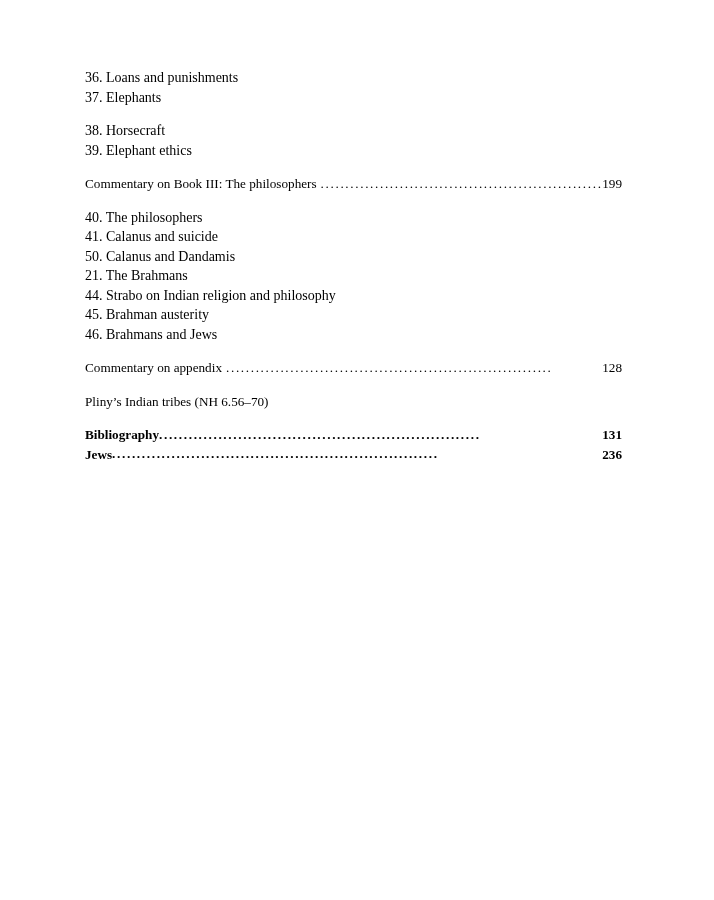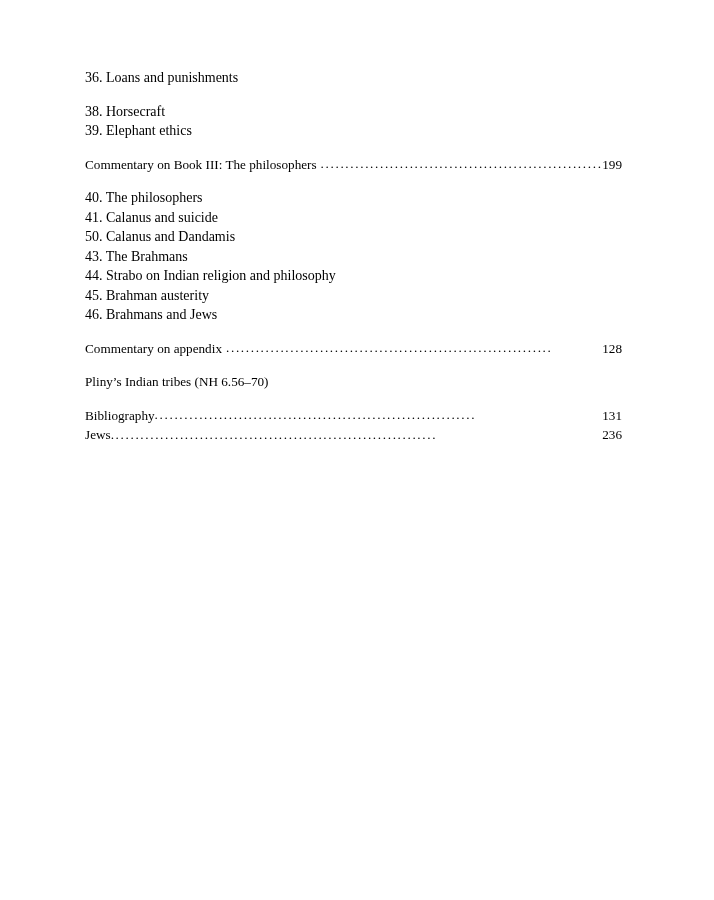--- a/index.html
+++ b/index.html
@@ -28,20 +28,21 @@
     top: 68px;
     width: 537px;
   }
 
   
   .toc-group {
     margin: 0 0 14px 0;
   }
   .toc-group:last-child {
     margin-bottom: 7px;
+    font-weight: bold;
   }
 
   
   .chapter-line {
     font-size: 14px;
     line-height: 19.5px;
     white-space: nowrap;
   }
 
   
@@ -78,37 +79,38 @@
     flex: 1 1 auto;
   }
 </style>
 </head>
 <body>
 
 <div class="page">
   <div class="toc" id="toc-root">
       <div class="toc-group">
         <div class="chapter-line">36. Loans and punishments</div>
+        <div class="chapter-line">37. Elephants</div>
       </div>
       <div class="toc-group">
         <div class="chapter-line">38. Horsecraft</div>
         <div class="chapter-line">39. Elephant ethics</div>
       </div>
       <div class="toc-group">
         <div class="entry">
           <span class="entry-title">Commentary on Book III: The philosophers</span>
           <span class="entry-leader spaced">.................................................................</span>
           <span class="entry-page">199</span>
         </div>
       </div>
       <div class="toc-group">
         <div class="chapter-line">40. The philosophers</div>
         <div class="chapter-line">41. Calanus and suicide</div>
         <div class="chapter-line">50. Calanus and Dandamis</div>
-        <div class="chapter-line">43. The Brahmans</div>
+        <div class="chapter-line">21. The Brahmans</div>
         <div class="chapter-line">44. Strabo on Indian religion and philosophy</div>
         <div class="chapter-line">45. Brahman austerity</div>
         <div class="chapter-line">46. Brahmans and Jews</div>
       </div>
       <div class="toc-group">
         <div class="entry">
           <span class="entry-title">Commentary on appendix</span>
           <span class="entry-leader spaced">..................................................................</span>
           <span class="entry-page">128</span>
         </div>

